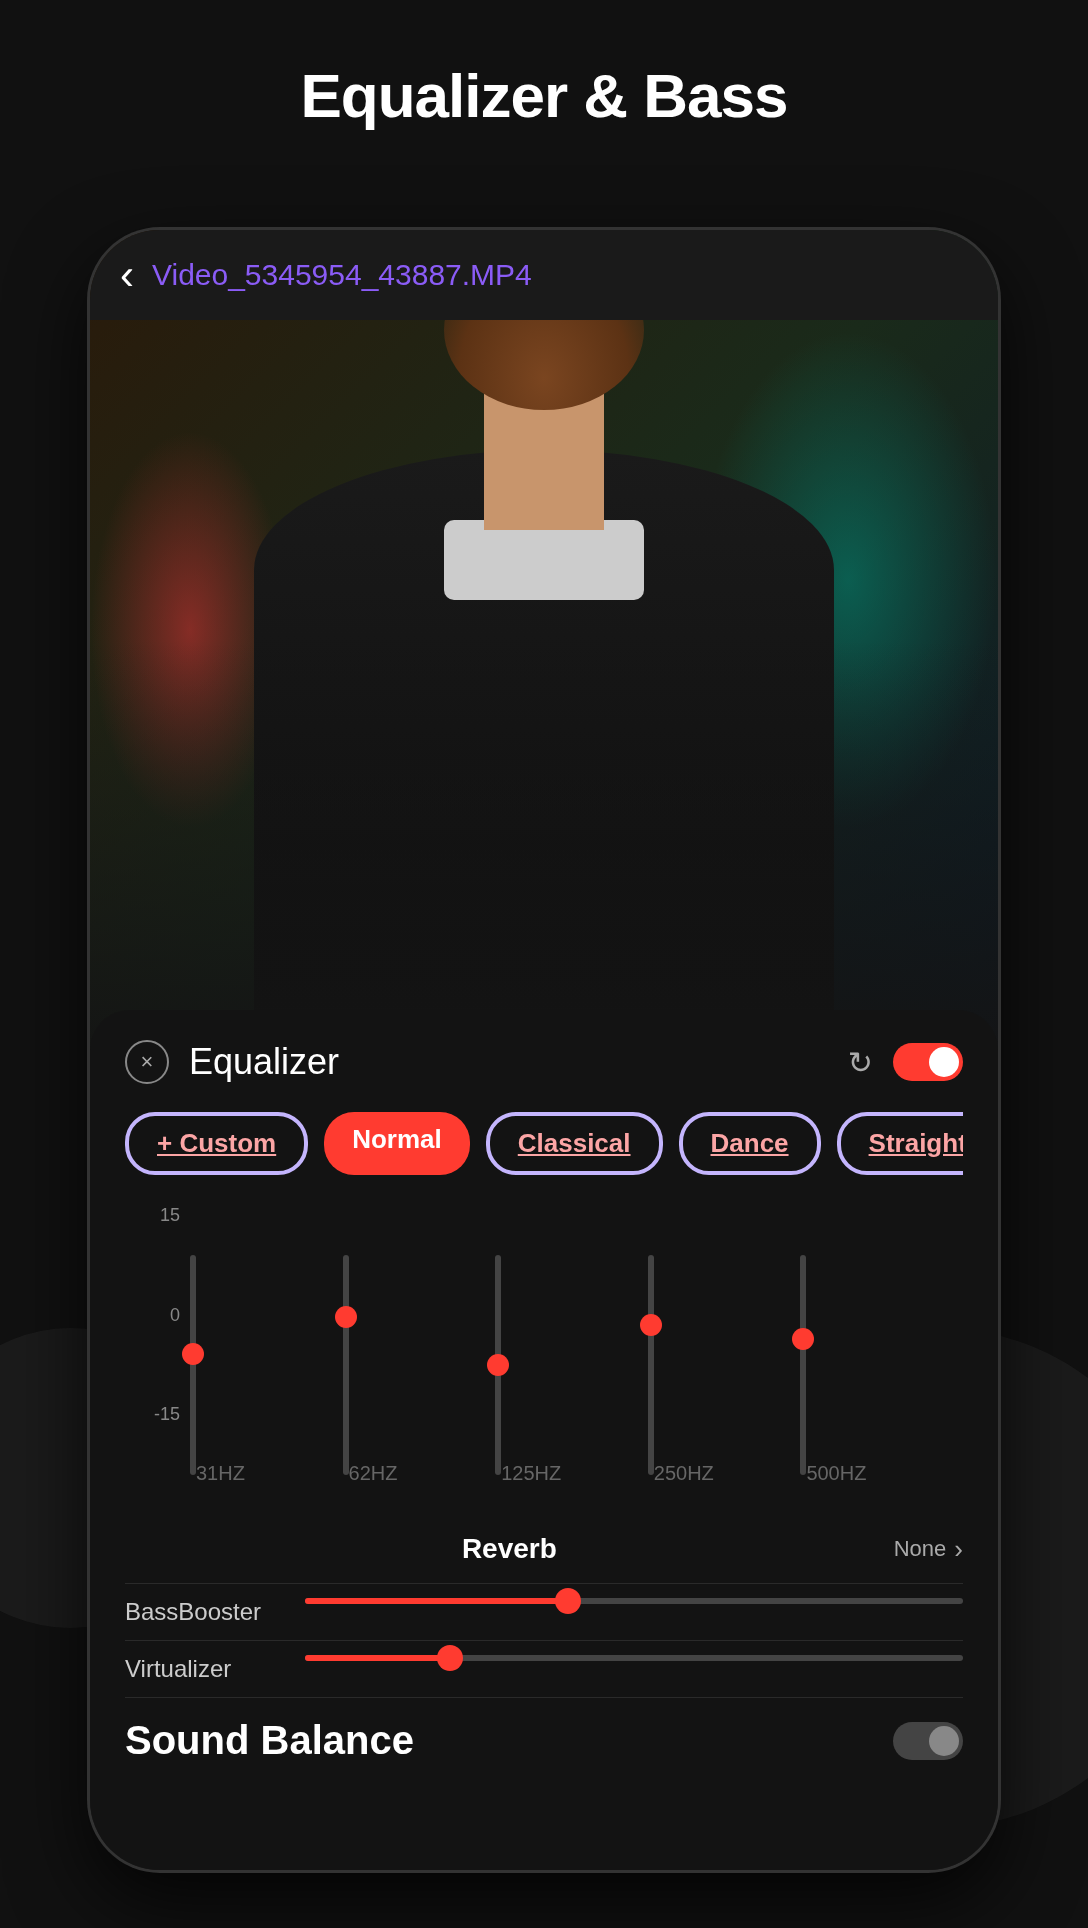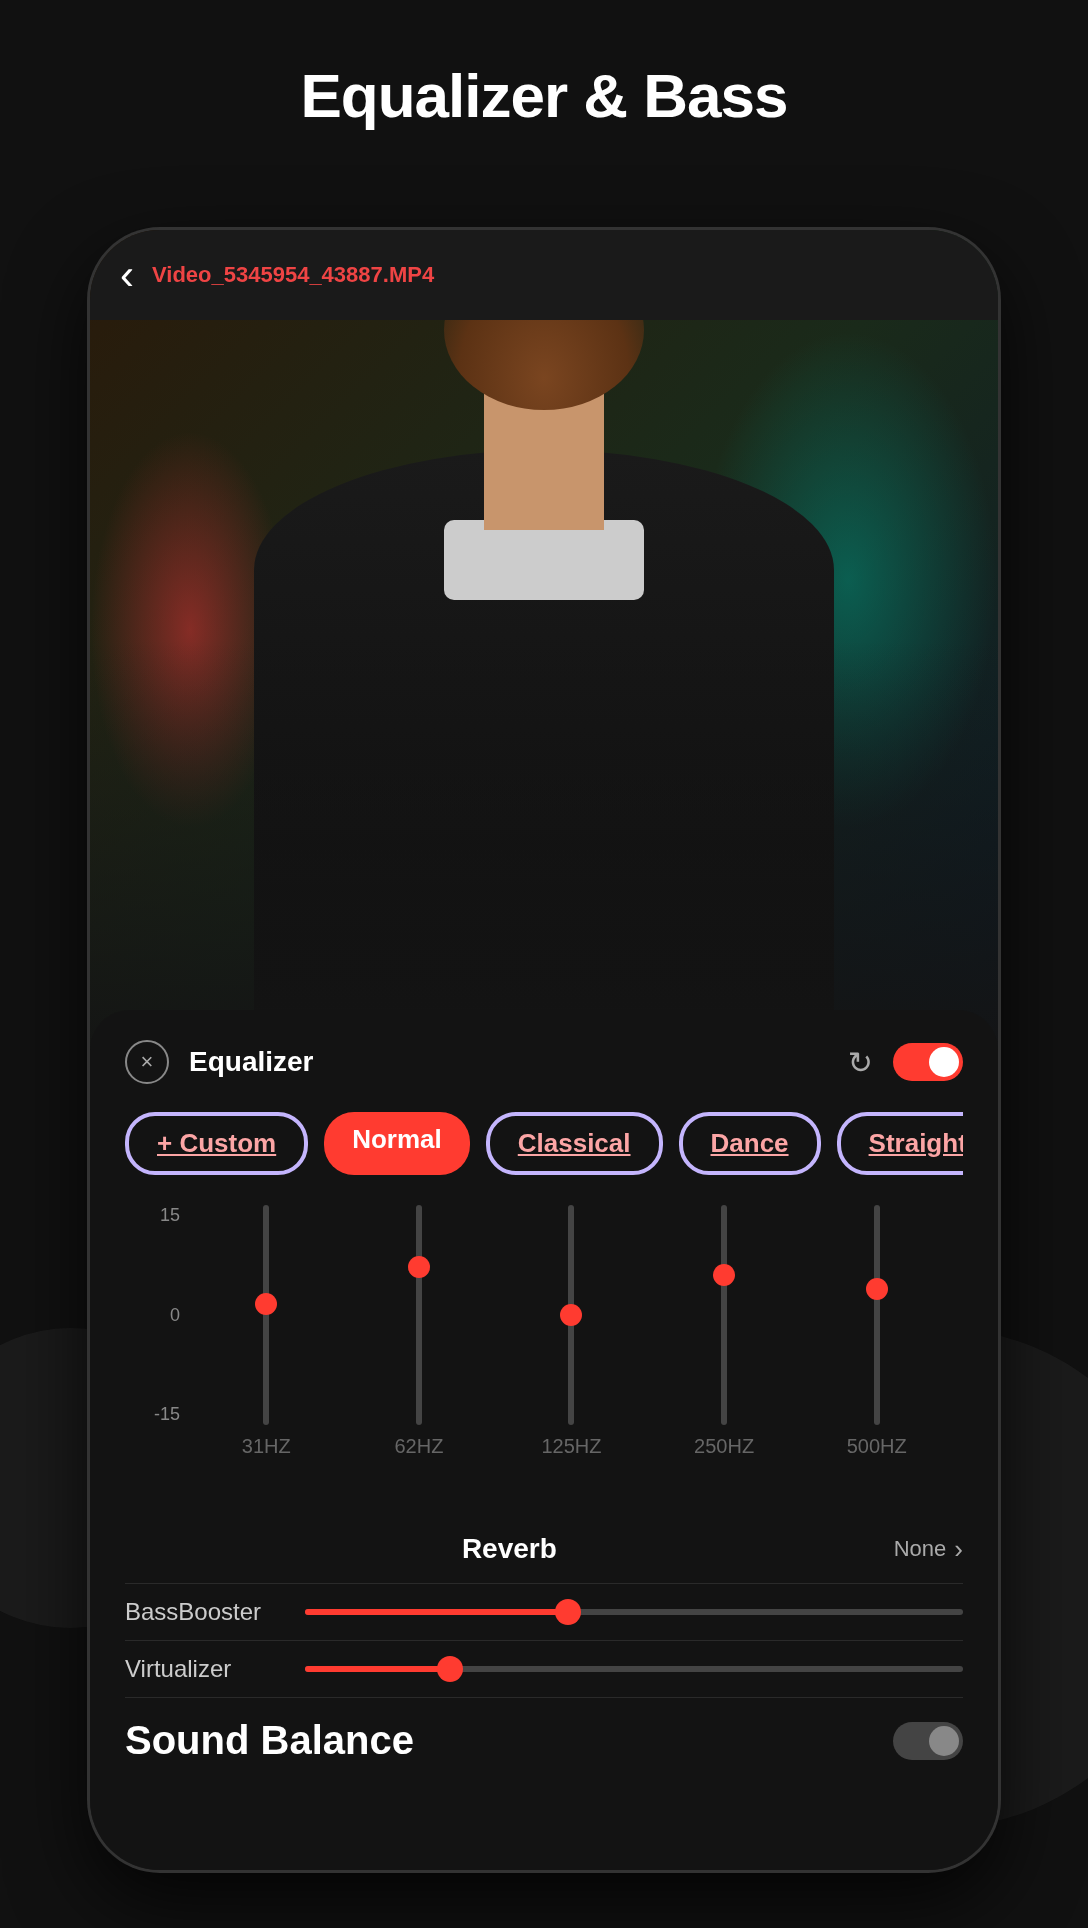--- a/index.html
+++ b/index.html
@@ -58,23 +58,23 @@
       z-index: 10;
     }
     .back-btn {
       color: #fff;
       font-size: 42px;
       font-weight: 300;
       margin-right: 18px;
       cursor: pointer;
     }
     .header-title {
-      color: #ef4444;
-      font-size: 22px;
-      font-weight: 700;
+      color: #8b5cf6;
+      font-size: 30px;
+      font-weight: 400;
     }
 
     
     .video-area {
       position: absolute;
       top: 0; left: 0; right: 0;
       height: 820px;
       background: linear-gradient(135deg, #2a1a0a 0%, #1a2a1a 50%, #0a1a2a 100%);
       overflow: hidden;
     }
@@ -128,22 +128,22 @@
       border: 2px solid #888;
       border-radius: 50%;
       display: flex; align-items: center; justify-content: center;
       color: #aaa;
       font-size: 22px;
       cursor: pointer;
       flex-shrink: 0;
     }
     .eq-title {
       color: #fff;
-      font-size: 28px;
-      font-weight: 700;
+      font-size: 36px;
+      font-weight: 400;
       margin-left: 20px;
       flex: 1;
     }
     .eq-refresh {
       color: #aaa;
       font-size: 30px;
       margin-right: 20px;
       cursor: pointer;
     }
     .eq-toggle {
@@ -212,22 +212,22 @@
     .eq-label-val {
       color: #888;
       font-size: 18px;
       text-align: right;
     }
 
     
     .slider-col {
       flex: 1;
       display: flex;
-      flex-direction: column;
-      align-items: center;
+      flex-direction: row;
+      align-items: flex-end;
       height: 100%;
     }
     .vertical-slider-track {
       position: relative;
       width: 6px;
       height: 220px;
       background: #444;
       border-radius: 3px;
       margin-bottom: 10px;
     }
@@ -266,21 +266,20 @@
       margin-right: 8px;
     }
     .chevron-right {
       color: #aaa;
       font-size: 26px;
     }
 
     
     .slider-row {
       display: flex;
-      align-items: center;
       padding: 14px 0;
       border-bottom: 1px solid #2a2a2a;
     }
     .slider-row-label {
       color: #ccc;
       font-size: 24px;
       width: 180px;
       flex-shrink: 0;
     }
     .horizontal-slider-track {

